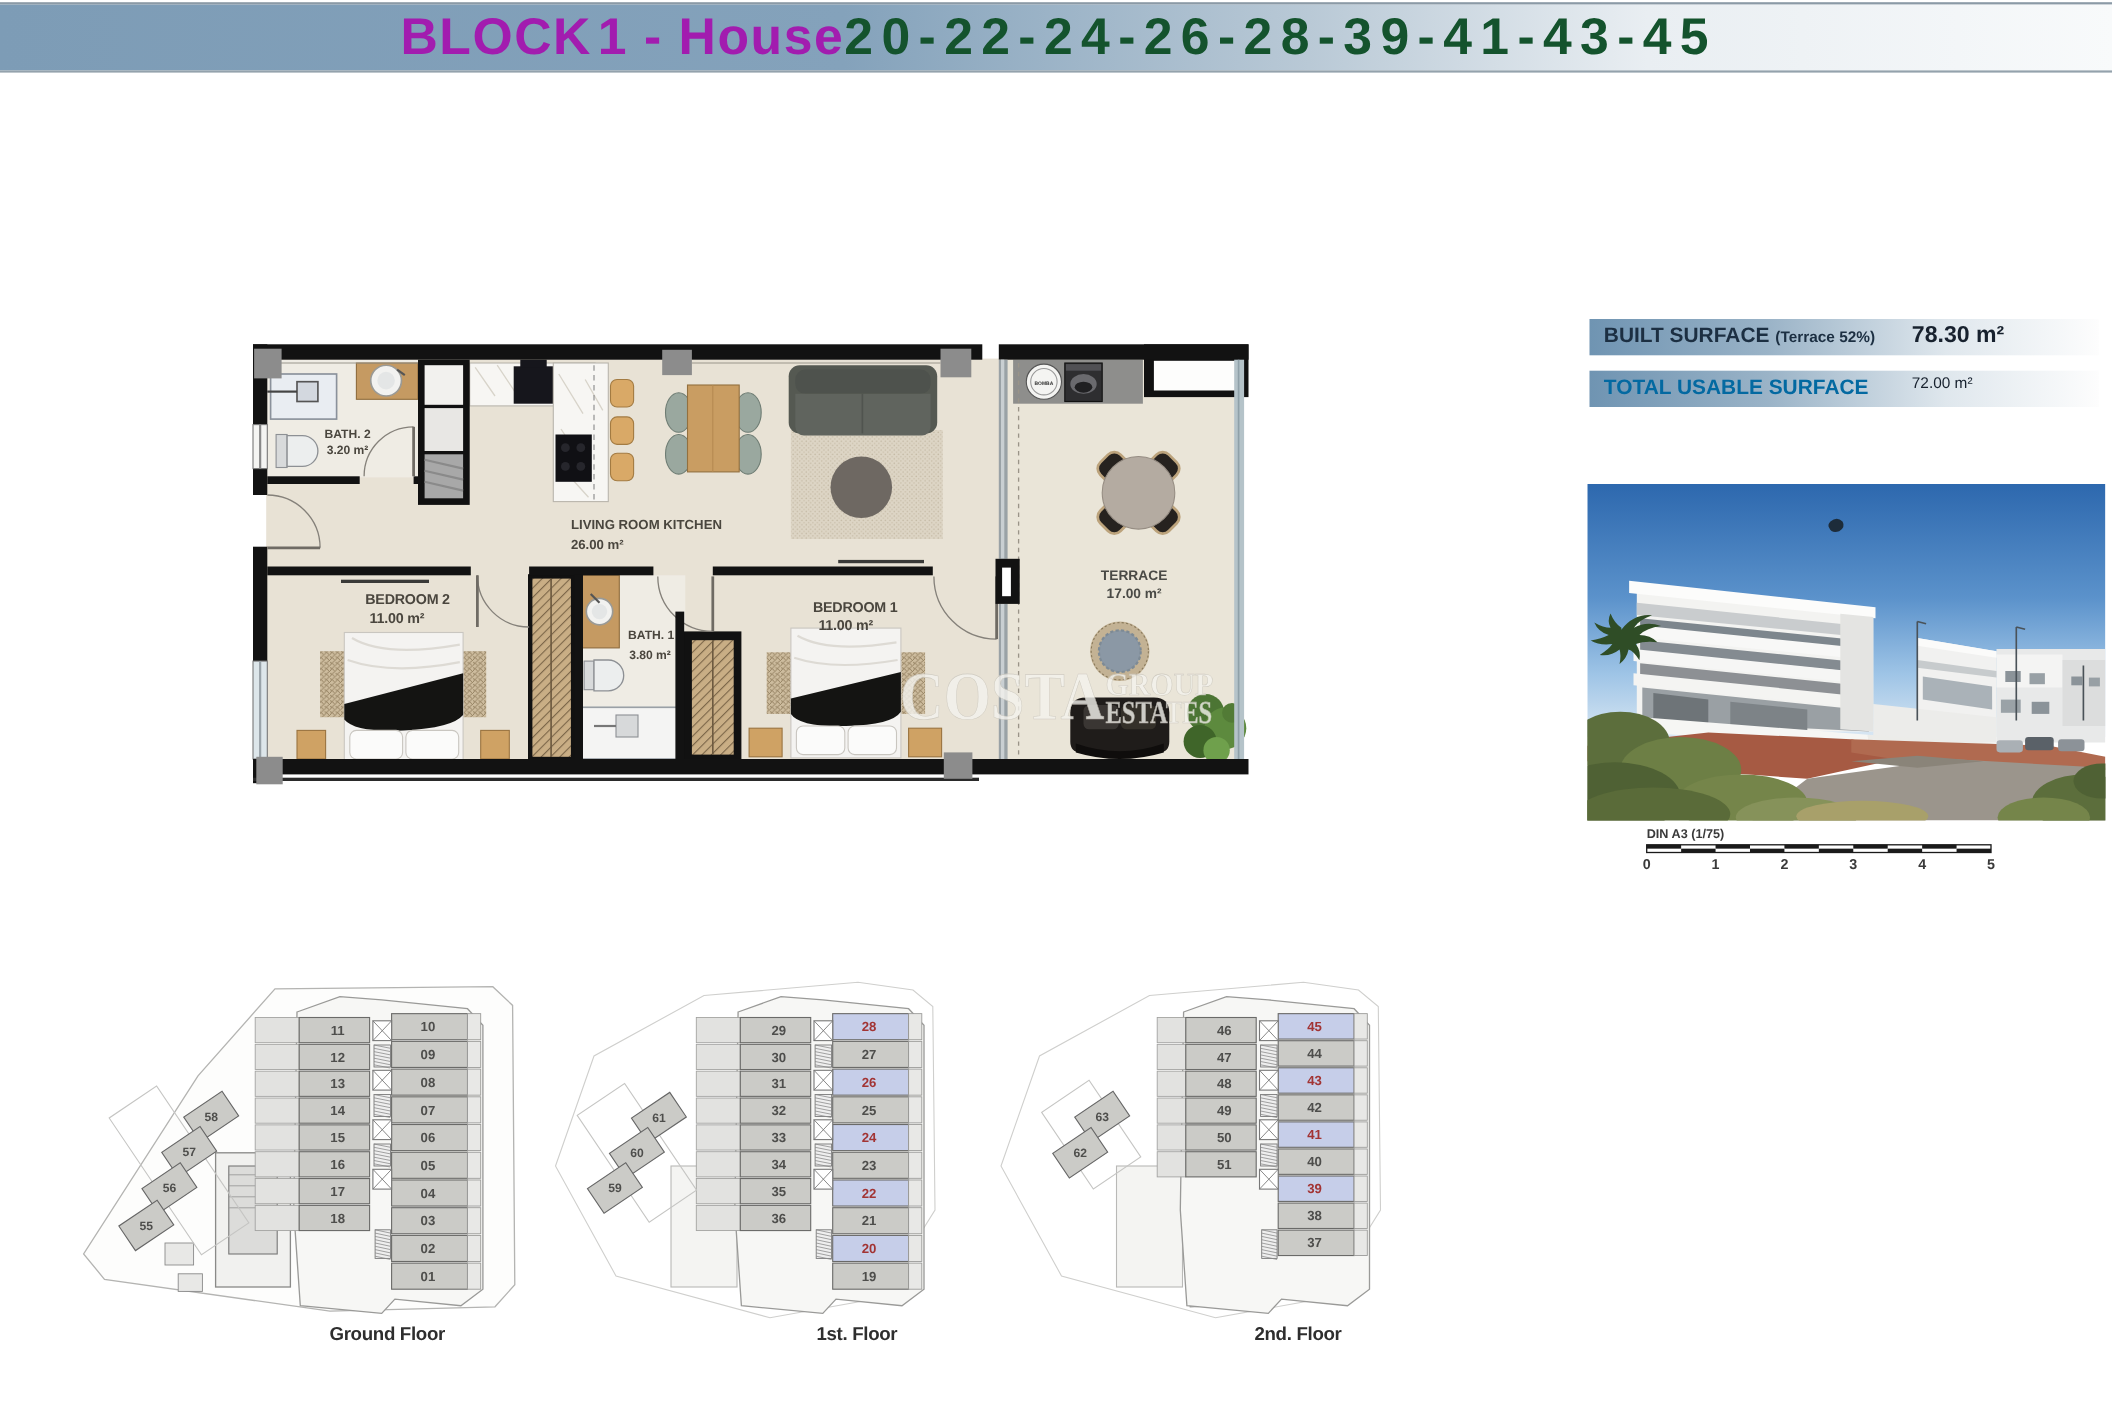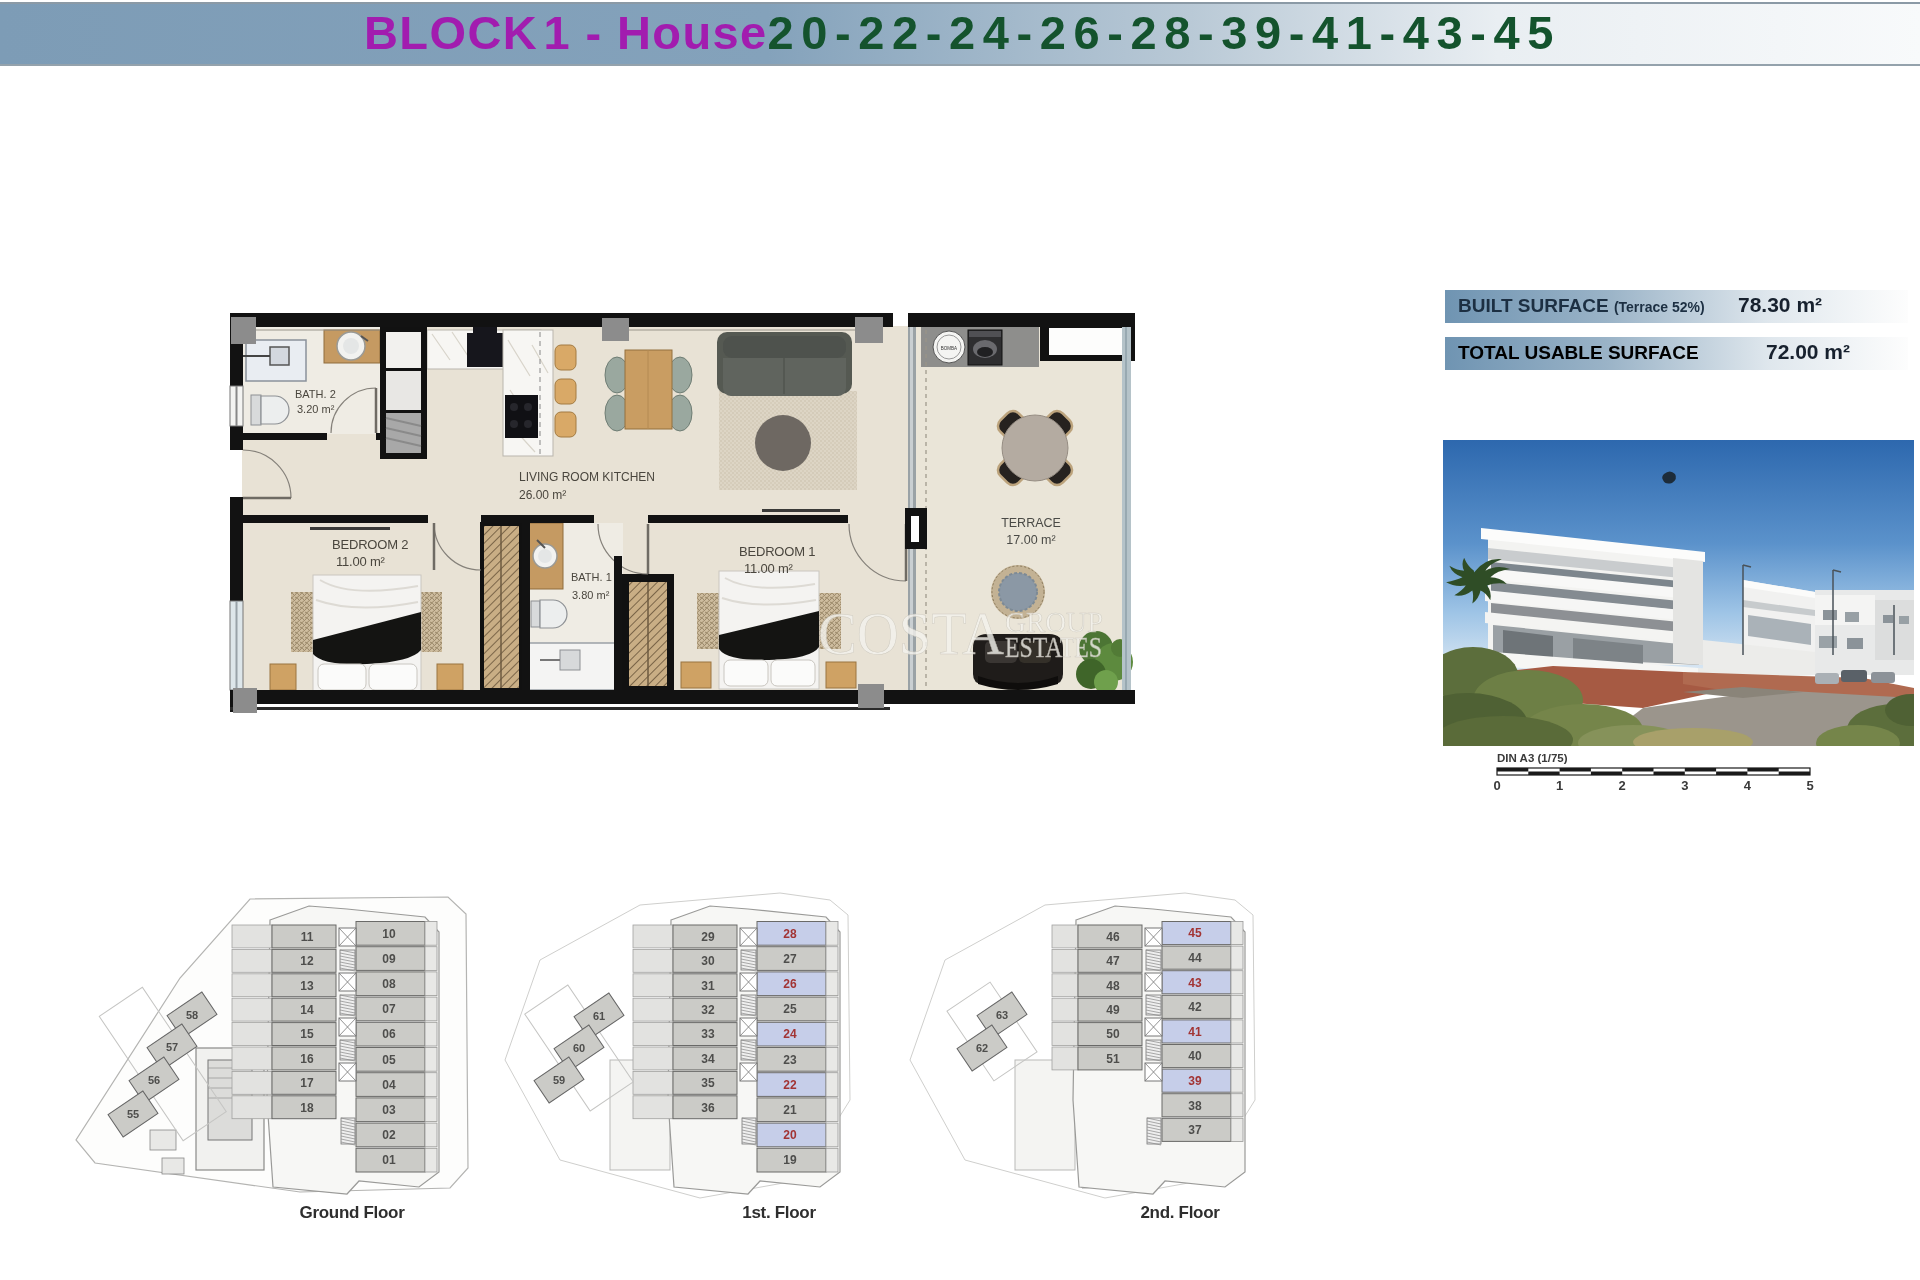--- a/index.html
+++ b/index.html
@@ -16,23 +16,23 @@
 </div>
 
 <div class="abs" style="left:1445px;top:290px;width:463px;height:33px;background:linear-gradient(to right,#6f94b2 0%,#9ab3c7 35%,#dfe7ed 70%,#fdfdfd 100%);"></div>
 
 <div class="abs" style="left:1458px;top:295px;font-weight:bold;font-size:19px;color:#1c2f42;">BUILT SURFACE <span style="font-weight:bold;font-size:14px;">(Terrace 52%)</span></div>
 
 <div class="abs" style="left:1738px;top:293px;width:140px;text-align:left;font-weight:bold;font-size:21px;color:#17212e;">78.30 m²</div>
 
 <div class="abs" style="left:1445px;top:337px;width:463px;height:33px;background:linear-gradient(to right,#6f94b2 0%,#9ab3c7 35%,#dfe7ed 70%,#fdfdfd 100%);"></div>
 
-<div class="abs" style="left:1458px;top:342px;font-weight:bold;font-size:19px;color:#000000;">TOTAL USABLE SURFACE</div>
-
-<div class="abs" style="left:1738px;top:340px;width:140px;text-align:center;font-weight:bold;font-size:21px;color:#17212e;">72.00 m²</div>
+<div class="abs" style="left:1458px;top:342px;font-weight:bold;font-size:19px;color:#0369a1;">TOTAL USABLE SURFACE</div>
+
+<div class="abs" style="left:1738px;top:340px;width:140px;text-align:left;font-weight:normal;font-size:14px;color:#17212e;">72.00 m²</div>
 
 <svg class="abs" style="left:1443px;top:440px;" width="471" height="306" viewBox="0 0 471 306">
 <defs>
 <linearGradient id="sky" x1="0" y1="0" x2="0" y2="1">
 <stop offset="0" stop-color="#2d68ae"></stop>
         <stop offset="0.45" stop-color="#5b92cb"></stop>
         <stop offset="0.75" stop-color="#9ec4e6"></stop>
         <stop offset="1" stop-color="#d9e7f3"></stop>
 </linearGradient>
 </defs>
@@ -142,21 +142,21 @@
 <g font-family="Liberation Sans, sans-serif" font-size="13" font-weight="bold" fill="#3a3a3a" text-anchor="middle">
 <text x="17" y="40">0</text>
       <text x="79.6" y="40">1</text>
       <text x="142.2" y="40">2</text>
       <text x="204.8" y="40">3</text>
       <text x="267.4" y="40">4</text>
       <text x="330" y="40">5</text>
 </g>
 </svg>
 
-<div id="plan-slot" class="abs" style="left:0;top:0;width:1572px;height:1280px;">
+<div id="plan-slot" class="abs" style="left:0;top:0;width:1572px;height:1280px;font-weight:bold;">
 <svg class="abs" style="left:0;top:0;" width="1920" height="1280" viewBox="0 0 1920 1280">
 <defs>
 <pattern id="hatchwood" width="6" height="6" patternUnits="userSpaceOnUse" patternTransform="rotate(45)">
 <rect width="6" height="6" fill="#c9ae85"></rect>
           <line x1="0" y1="0" x2="0" y2="6" stroke="#7a6548" stroke-width="2"></line>
 </pattern>
 <pattern id="rughatch" width="4" height="4" patternUnits="userSpaceOnUse">
 <rect width="4" height="4" fill="#ddd5c5"></rect>
           <circle cx="1" cy="1" r="0.7" fill="#c4b9a4"></circle>
           <circle cx="3" cy="3" r="0.7" fill="#cabfab"></circle>

